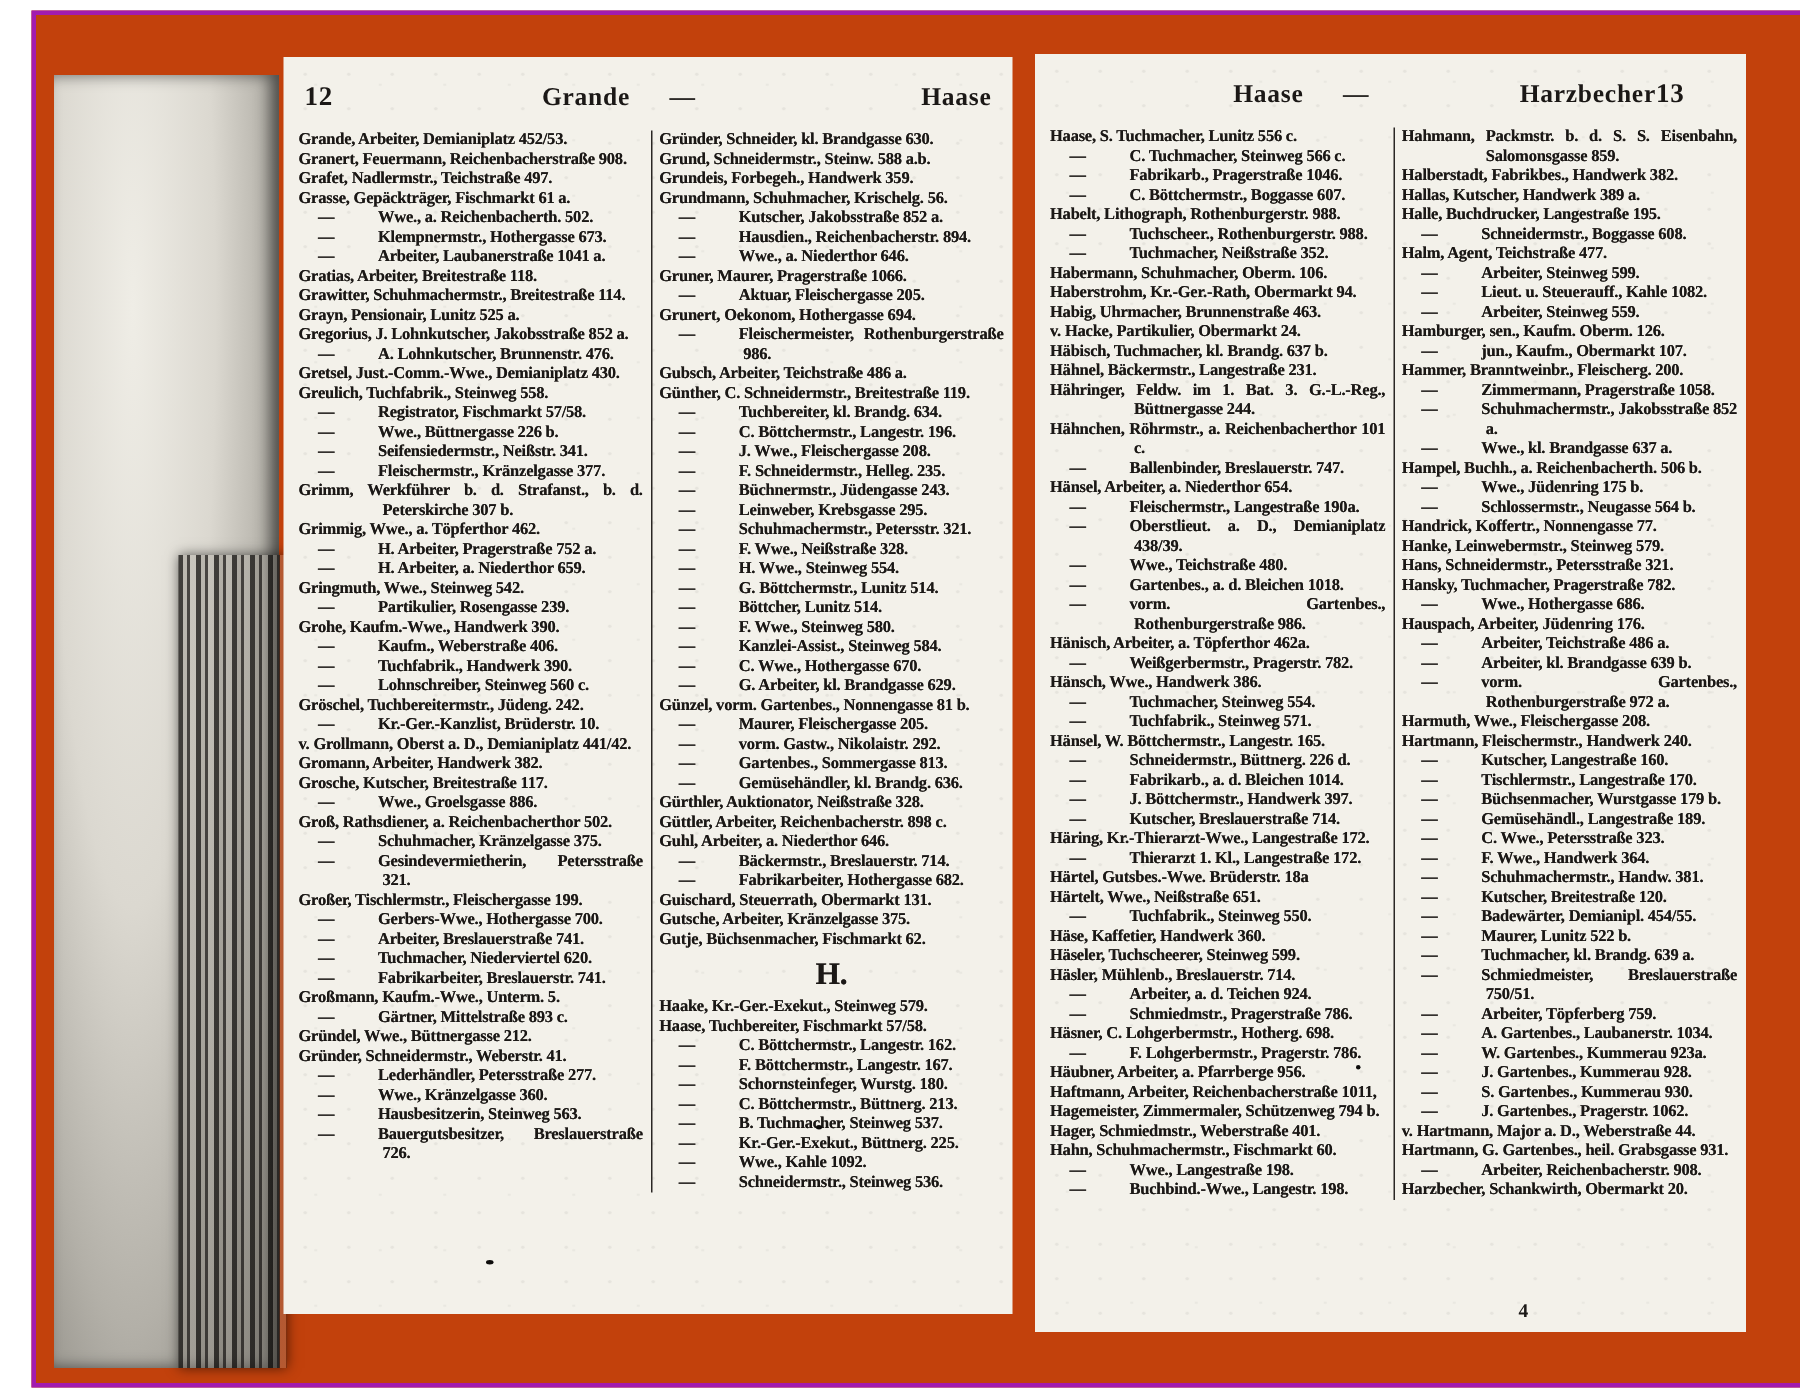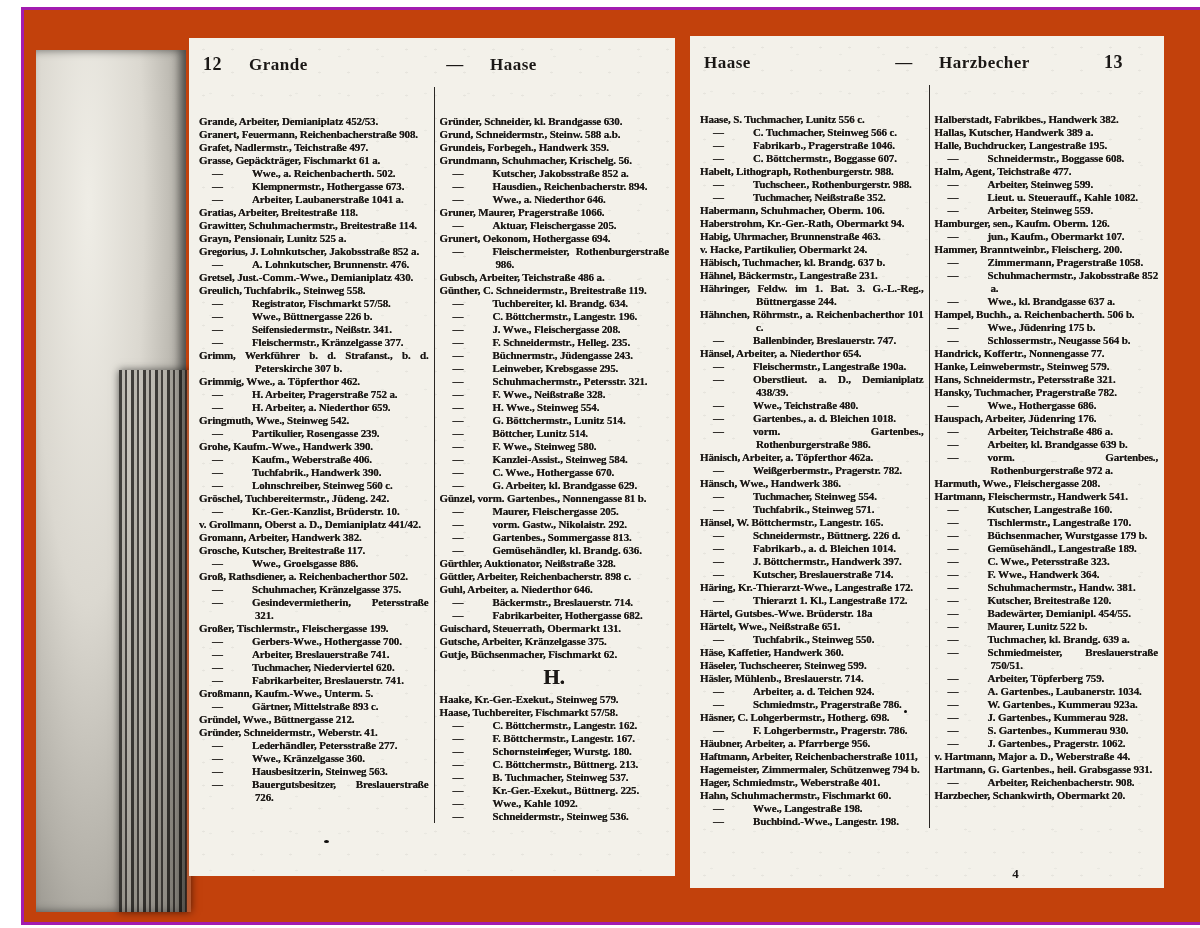--- a/index.html
+++ b/index.html
@@ -21,24 +21,24 @@
       background-image:
         radial-gradient(rgba(0,0,0,.055) 1px, transparent 1.4px),
         radial-gradient(rgba(0,0,0,.04) 1px, transparent 1.2px);
       background-size:29px 23px, 43px 37px;}
   .page-left{left:165px;top:28px;width:486px;height:838px;}
   .page-right{left:666px;top:26px;width:474px;height:852px;}
   .pghead{display:flex;align-items:baseline;font-weight:bold;font-size:17px;
       letter-spacing:.5px;padding:16px 14px 10px 14px;}
   .pghead .pgnum{width:46px;font-size:18px;}
   .pghead .pgnum.right{}
-  .pghead .hw{flex:1;text-align:left;}
+  .pghead .hw{flex:1;text-align:right;}
   .pghead .hd{width:70px;text-align:center;}
   .cols{display:flex;padding:2px 6px 0 10px;}
-  .col{flex:1;min-width:0;margin-top:28px;}
+  .col{flex:1;min-width:0;}
   .vrule{width:1px;background:#2a2724;margin:0 5px;}
   .e{font-size:11px;line-height:13px;font-weight:bold;letter-spacing:-.15px;
      padding-left:56px;text-indent:-56px;text-align:justify;
      text-shadow:0 0 .4px rgba(20,16,12,.8);}
   .e .dash{display:inline-block;width:40px;padding-left:13px;text-indent:0;}
   .section-h{font-size:21px;line-height:25px;font-weight:bold;text-align:center;
      margin:4px 0 3px 0;text-indent:0;padding-left:0;}
   .signature{position:absolute;bottom:6px;left:68%;font-size:13px;font-weight:bold;}
   
   .speck{position:absolute;background:#0d0c0b;border-radius:50%;}
@@ -225,20 +225,21 @@
           <div class="e">Häubner, Arbeiter, a. Pfarrberge 956.</div>
           <div class="e">Haftmann, Arbeiter, Reichenbacherstraße 1011,</div>
           <div class="e">Hagemeister, Zimmermaler, Schützenweg 794 b.</div>
           <div class="e">Hager, Schmiedmstr., Weberstraße 401.</div>
           <div class="e">Hahn, Schuhmachermstr., Fischmarkt 60.</div>
           <div class="e"><span class="dash">—</span>Wwe., Langestraße 198.</div>
           <div class="e"><span class="dash">—</span>Buchbind.-Wwe., Langestr. 198.</div>
         </div>
       <div class="vrule"></div>
       <div class="col">
+          <div class="e">Hahmann, Packmstr. b. d. S. S. Eisenbahn, Salomonsgasse 859.</div>
           <div class="e">Halberstadt, Fabrikbes., Handwerk 382.</div>
           <div class="e">Hallas, Kutscher, Handwerk 389 a.</div>
           <div class="e">Halle, Buchdrucker, Langestraße 195.</div>
           <div class="e"><span class="dash">—</span>Schneidermstr., Boggasse 608.</div>
           <div class="e">Halm, Agent, Teichstraße 477.</div>
           <div class="e"><span class="dash">—</span>Arbeiter, Steinweg 599.</div>
           <div class="e"><span class="dash">—</span>Lieut. u. Steuerauff., Kahle 1082.</div>
           <div class="e"><span class="dash">—</span>Arbeiter, Steinweg 559.</div>
           <div class="e">Hamburger, sen., Kaufm. Oberm. 126.</div>
           <div class="e"><span class="dash">—</span>jun., Kaufm., Obermarkt 107.</div>
@@ -252,21 +253,21 @@
           <div class="e">Handrick, Koffertr., Nonnengasse 77.</div>
           <div class="e">Hanke, Leinwebermstr., Steinweg 579.</div>
           <div class="e">Hans, Schneidermstr., Petersstraße 321.</div>
           <div class="e">Hansky, Tuchmacher, Pragerstraße 782.</div>
           <div class="e"><span class="dash">—</span>Wwe., Hothergasse 686.</div>
           <div class="e">Hauspach, Arbeiter, Jüdenring 176.</div>
           <div class="e"><span class="dash">—</span>Arbeiter, Teichstraße 486 a.</div>
           <div class="e"><span class="dash">—</span>Arbeiter, kl. Brandgasse 639 b.</div>
           <div class="e"><span class="dash">—</span>vorm. Gartenbes., Rothenburgerstraße 972 a.</div>
           <div class="e">Harmuth, Wwe., Fleischergasse 208.</div>
-          <div class="e">Hartmann, Fleischermstr., Handwerk 541.</div>
+          <div class="e">Hartmann, Fleischermstr., Handwerk 240.</div>
           <div class="e"><span class="dash">—</span>Kutscher, Langestraße 160.</div>
           <div class="e"><span class="dash">—</span>Tischlermstr., Langestraße 170.</div>
           <div class="e"><span class="dash">—</span>Büchsenmacher, Wurstgasse 179 b.</div>
           <div class="e"><span class="dash">—</span>Gemüsehändl., Langestraße 189.</div>
           <div class="e"><span class="dash">—</span>C. Wwe., Petersstraße 323.</div>
           <div class="e"><span class="dash">—</span>F. Wwe., Handwerk 364.</div>
           <div class="e"><span class="dash">—</span>Schuhmachermstr., Handw. 381.</div>
           <div class="e"><span class="dash">—</span>Kutscher, Breitestraße 120.</div>
           <div class="e"><span class="dash">—</span>Badewärter, Demianipl. 454/55.</div>
           <div class="e"><span class="dash">—</span>Maurer, Lunitz 522 b.</div>

